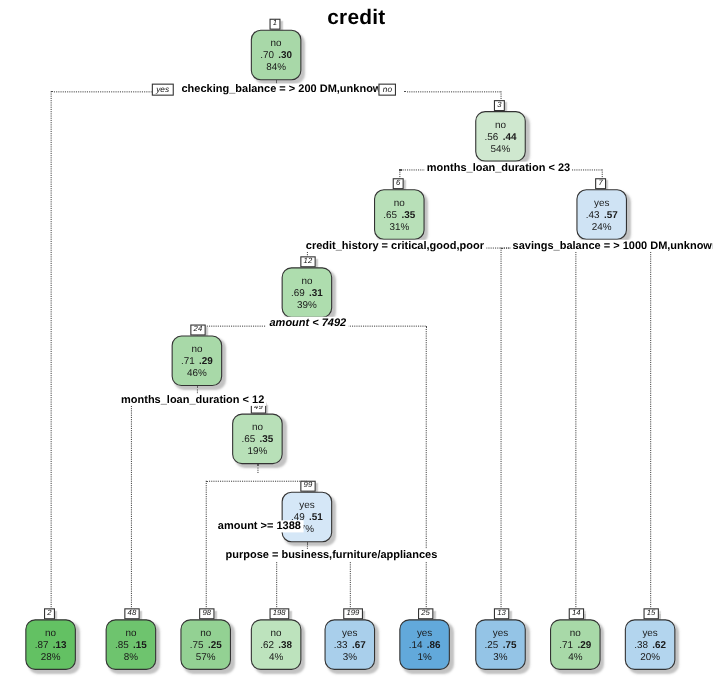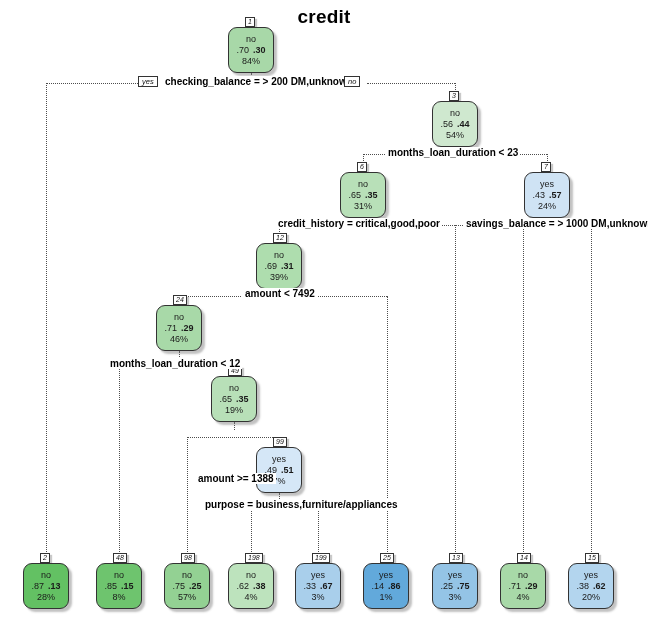--- a/index.html
+++ b/index.html
@@ -262,21 +262,21 @@
         <div class="cls">yes</div>
         <div class="probs"><span>.38</span><span class="p2">.62</span></div>
         <div class="pct">20%</div>
       </div>
     </div>
   <div id="splits-layer">
       <div class="splitlabel" style="left: 163px; top: 76px;">checking_balance = &gt; 200 DM,unknown</div>
       <div class="splitlabel" style="left: 386px; top: 147px;">months_loan_duration &lt; 23</div>
       <div class="splitlabel" style="left: 276px; top: 218px;">credit_history = critical,good,poor</div>
       <div class="splitlabel" style="left: 464px; top: 218px;">savings_balance = &gt; 1000 DM,unknown</div>
-      <div class="splitlabel" style="left: 243px; top: 288px;">amount &lt; 7492</div>
+      <div class="splitlabel" style="left: 243px; top: 288px; font-style: italic;">amount &lt; 7492</div>
       <div class="splitlabel" style="left: 108px; top: 358px;">months_loan_duration &lt; 12</div>
       <div class="splitlabel" style="left: 196px; top: 429px; margin-top: 44px;">amount &gt;= 1388</div>
       <div class="splitlabel" style="left: 186px; top: 499px; margin-left: 17px;">purpose = business,furniture/appliances</div>
       <div class="branchlabel" style="left: 138px; top: 76px;">yes</div>
       <div class="branchlabel" style="left: 344px; top: 76px;">no</div>
     </div>
 
 </div>
 
 </body></html>

